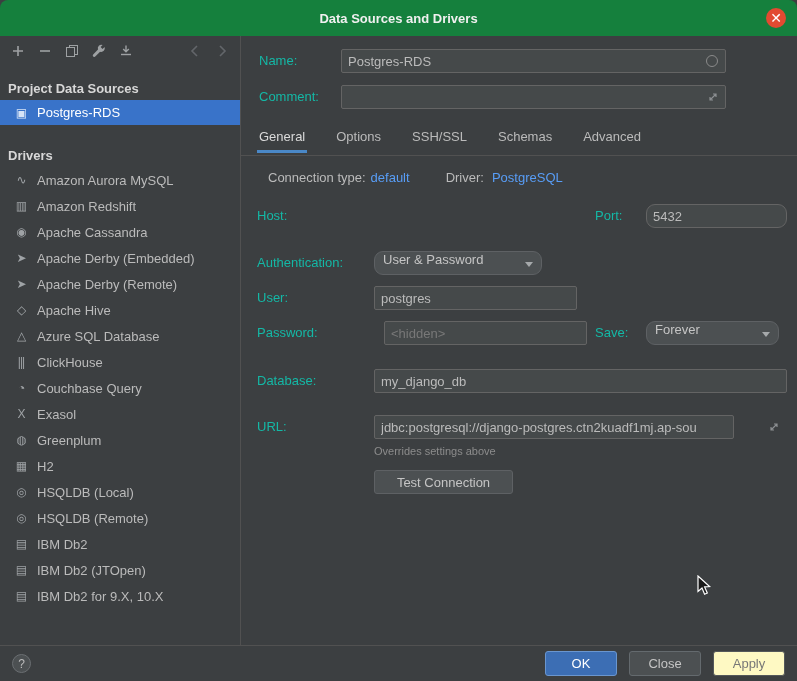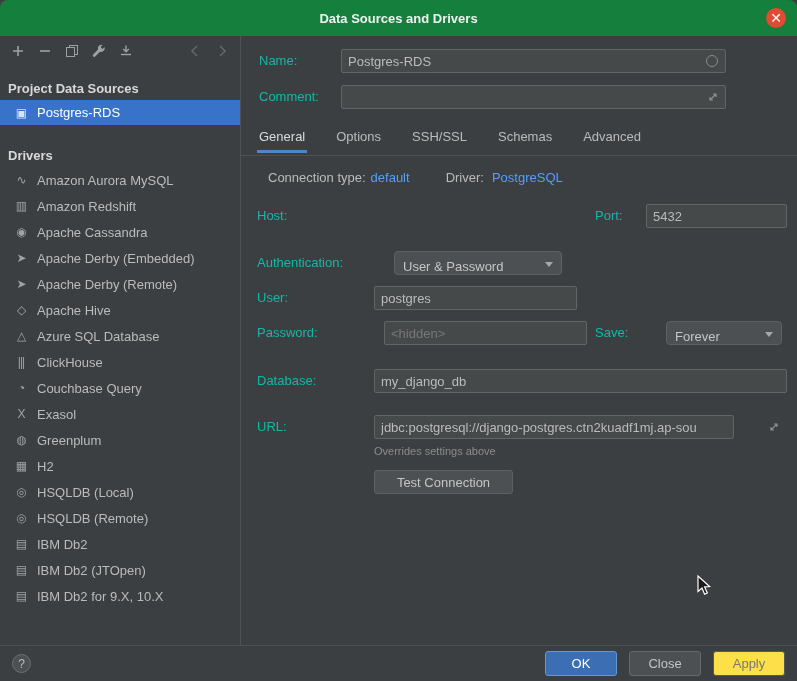--- a/index.html
+++ b/index.html
@@ -46,21 +46,21 @@
     position:absolute; height:24px; background:#45494a;
     border:1px solid #646464; border-radius:2px; color:#bbbbbb;
     font-family:"Liberation Sans", sans-serif; font-size:13px; padding:0 6px; outline:none;
   }
   input.field.pad-r { padding-right:22px; }
   input.muted { color:#787878;margin-left:10px; }
   .field-icon { position:absolute; pointer-events:none; }
   .ring { width:12px; height:12px; border:1px solid #8a8a8a; border-radius:50%; position:absolute; }
   .combo {
     position:absolute; height:24px; background:#4c5052; border:1px solid #5e6164;
-    border-radius:4px; display:flex; align-items:flex-end; padding:0 22px 0 8px; color:#c5c5c5;margin-left:20px;
+    border-radius:9px; display:flex; align-items:flex-start; padding:0 22px 0 8px; color:#c5c5c5;
   }
   .combo .arrow {
     position:absolute; right:8px; top:10px; width:0; height:0;
     border-left:4px solid transparent; border-right:4px solid transparent;
     border-top:5px solid #a6a9ab;
   }
   .tabs { position:absolute; top:89px; left:16px; display:flex; gap:27px; }
   .tab { line-height:24px; padding:0 2px 1px 2px; color:#bbbbbb; border-bottom:3px solid transparent; }
   .tab.active { color:#dadada; border-bottom:3px solid #4a88c7; }
   .hsep { position:absolute; top:119px; left:0; right:0; height:1px; background:#515151; }
@@ -84,21 +84,21 @@
     border:1px solid #6b6f72; color:#bbbbbb; font-size:12px;
     display:flex; align-items:center; justify-content:center;
   }
   .foot-spacer { flex:1; }
   .btn {
     height:25px; min-width:72px; padding:0 10px; margin-left:12px; border-radius:3px;
     display:flex; align-items:center; justify-content:center; font-size:13px;
   }
   .btn.primary { background:#3c6eb4; border:1px solid #6a96cf; color:#ffffff; }
   .btn.normal  { background:#4c5052; border:1px solid #646a6e; color:#c5c5c5; }
-  .btn.disabled{ background:#fde047; border:1px solid #54585a; color:#777777; }
+  .btn.disabled{ background:#fef9c3; border:1px solid #54585a; color:#777777; }
 
   .mouse-cursor { position:absolute; left:697px; top:575px; }
 </style>
 </head>
 <body>
 
 <div class="window">
 
   <div class="titlebar">
     <span class="title">Data Sources and Drivers</span>
@@ -256,35 +256,35 @@
 
       <div class="conn-row">
         <span>Connection type:</span>
         <span class="link" style="margin-left:5px;">default</span>
         <span style="margin-left:36px;">Driver:</span>
         <span class="link" style="margin-left:8px;">PostgreSQL</span>
       </div>
 
       <span class="lbl" style="left:16px; top:168px;">Host:</span>
       <span class="lbl" style="left:354px; top:168px;">Port:</span>
-      <input class="field" style="left: 405px; top: 168px; width: 141px;" value="5432">
+      <input class="field" style="left: 405px; top: 168px; width: 141px; border-radius: 9px;" value="5432">
 
       <span class="lbl" style="left:16px; top:215px;">Authentication:</span>
       <div class="combo" style="left:133px; top:215px; width:168px;">
         <span>User &amp; Password</span>
         <span class="arrow"></span>
       </div>
 
       <span class="lbl" style="left:16px; top:250px;">User:</span>
       <input class="field" style="left: 133px; top: 250px; width: 203px;" value="postgres">
 
       <span class="lbl" style="left:16px; top:285px;">Password:</span>
       <input class="field muted" style="left: 133px; top: 285px; width: 203px;" value="&lt;hidden&gt;">
       <span class="lbl" style="left:354px; top:285px;">Save:</span>
-      <div class="combo" style="left:405px; top:285px; width:116px;">
+      <div class="combo" style="left:405px; top:285px; width:133px;">
         <span>Forever</span>
         <span class="arrow"></span>
       </div>
 
       <span class="lbl" style="left:16px; top:333px;">Database:</span>
       <input class="field" style="left: 133px; top: 333px; width: 413px;" value="my_django_db">
 
       <span class="lbl" style="left:16px; top:379px;">URL:</span>
       <input class="field pad-r" style="left: 133px; top: 379px; width: 360px;" value="jdbc:postgresql://django-postgres.ctn2kuadf1mj.ap-sou">
       <span class="field-icon" style="left:527px; top:385px;">

